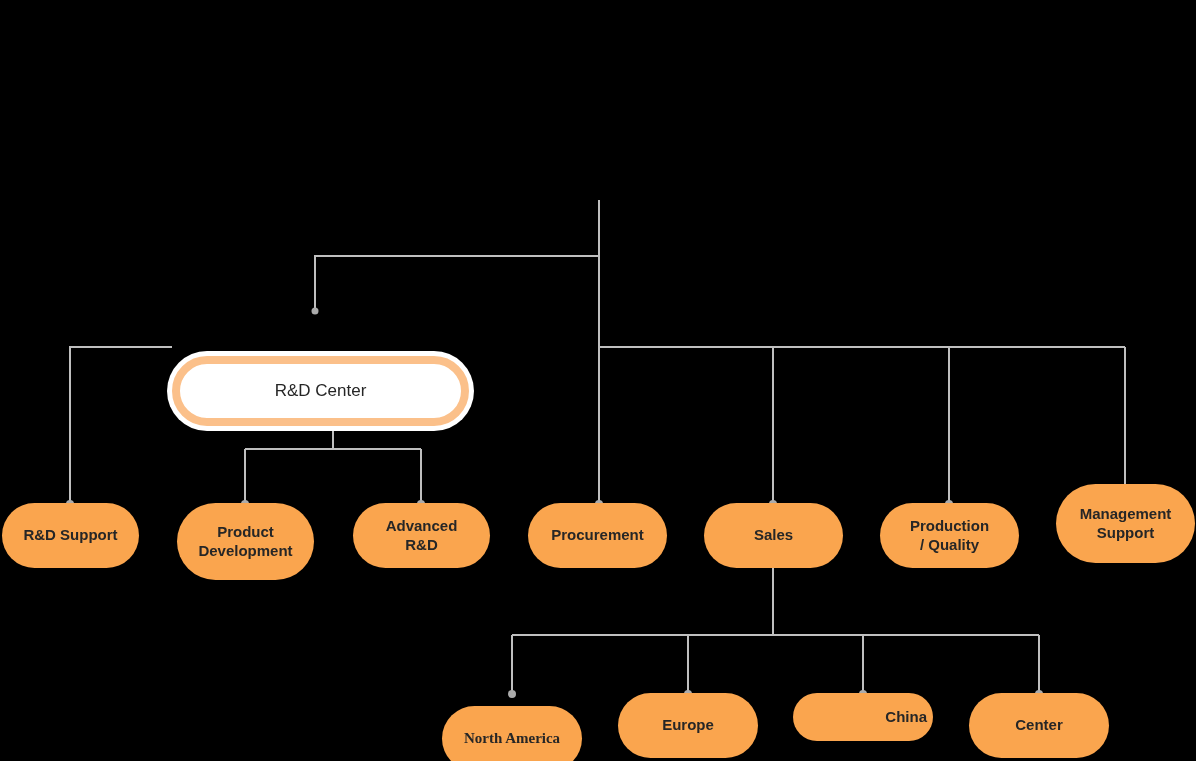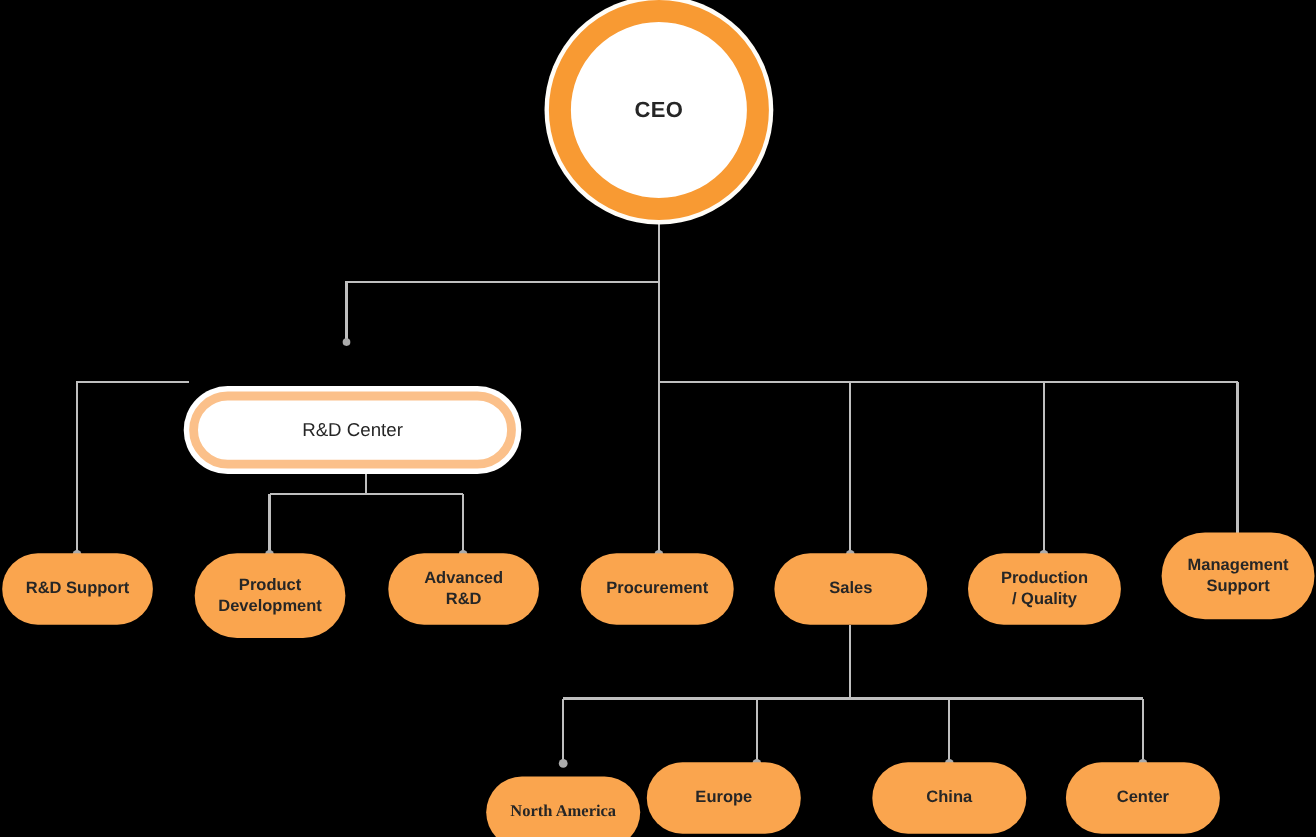--- a/index.html
+++ b/index.html
@@ -108,23 +108,20 @@
       <circle cx="773" cy="504" r="4"></circle>
       <circle cx="949" cy="504" r="4"></circle>
       <circle cx="1125" cy="504" r="4"></circle>
       <circle cx="512" cy="694" r="4"></circle>
       <circle cx="688" cy="694" r="4"></circle>
       <circle cx="863" cy="694" r="4"></circle>
       <circle cx="1039" cy="694" r="4"></circle>
     </g>
   </svg>
 
-  <div class="node node-ceo" style="left:499px; top:0px; width:200px; height:200px;">
-    <span class="node-label">CEO</span>
-  </div>
 
   <div class="node node-branch" style="left:172px; top:311px; width:297px; height:70px;margin-top:45px;">
     <span class="node-label">R&amp;D Center</span>
   </div>
 
   <div class="node node-leaf" style="left:2px; top:503px; width:137px; height:65px;">
     <span class="node-label">R&amp;D Support</span>
   </div>
 
   <div class="node node-leaf" style="left:177px; top:503px; width:137px; height:77px;">
@@ -152,25 +149,25 @@
 
   <div class="node node-leaf" style="left:1056px; top:484px; width:139px; height:79px;">
     <span class="node-label">Management
 Support</span>
   </div>
 
   <div class="node node-leaf" style="left:442px; top:706px; width:140px; height:65px;font-family:Liberation Serif, serif;">
     <span class="node-label">North America</span>
   </div>
 
-  <div class="node node-leaf" style="left:588px; top:693px; width:140px; height:65px;">
+  <div class="node node-leaf" style="left:618px; top:693px; width:140px; height:65px;">
     <span class="node-label">Europe</span>
   </div>
 
-  <div class="node node-leaf" style="left:793px; top:693px; width:140px; height:65px;">
+  <div class="node node-leaf" style="left:793px; top:693px; width:140px; height:48px;justify-content:flex-end;">
     <span class="node-label">China</span>
   </div>
 
   <div class="node node-leaf" style="left:969px; top:693px; width:140px; height:65px;">
     <span class="node-label">Center</span>
   </div>
 
 </div>
 
 </body></html>

